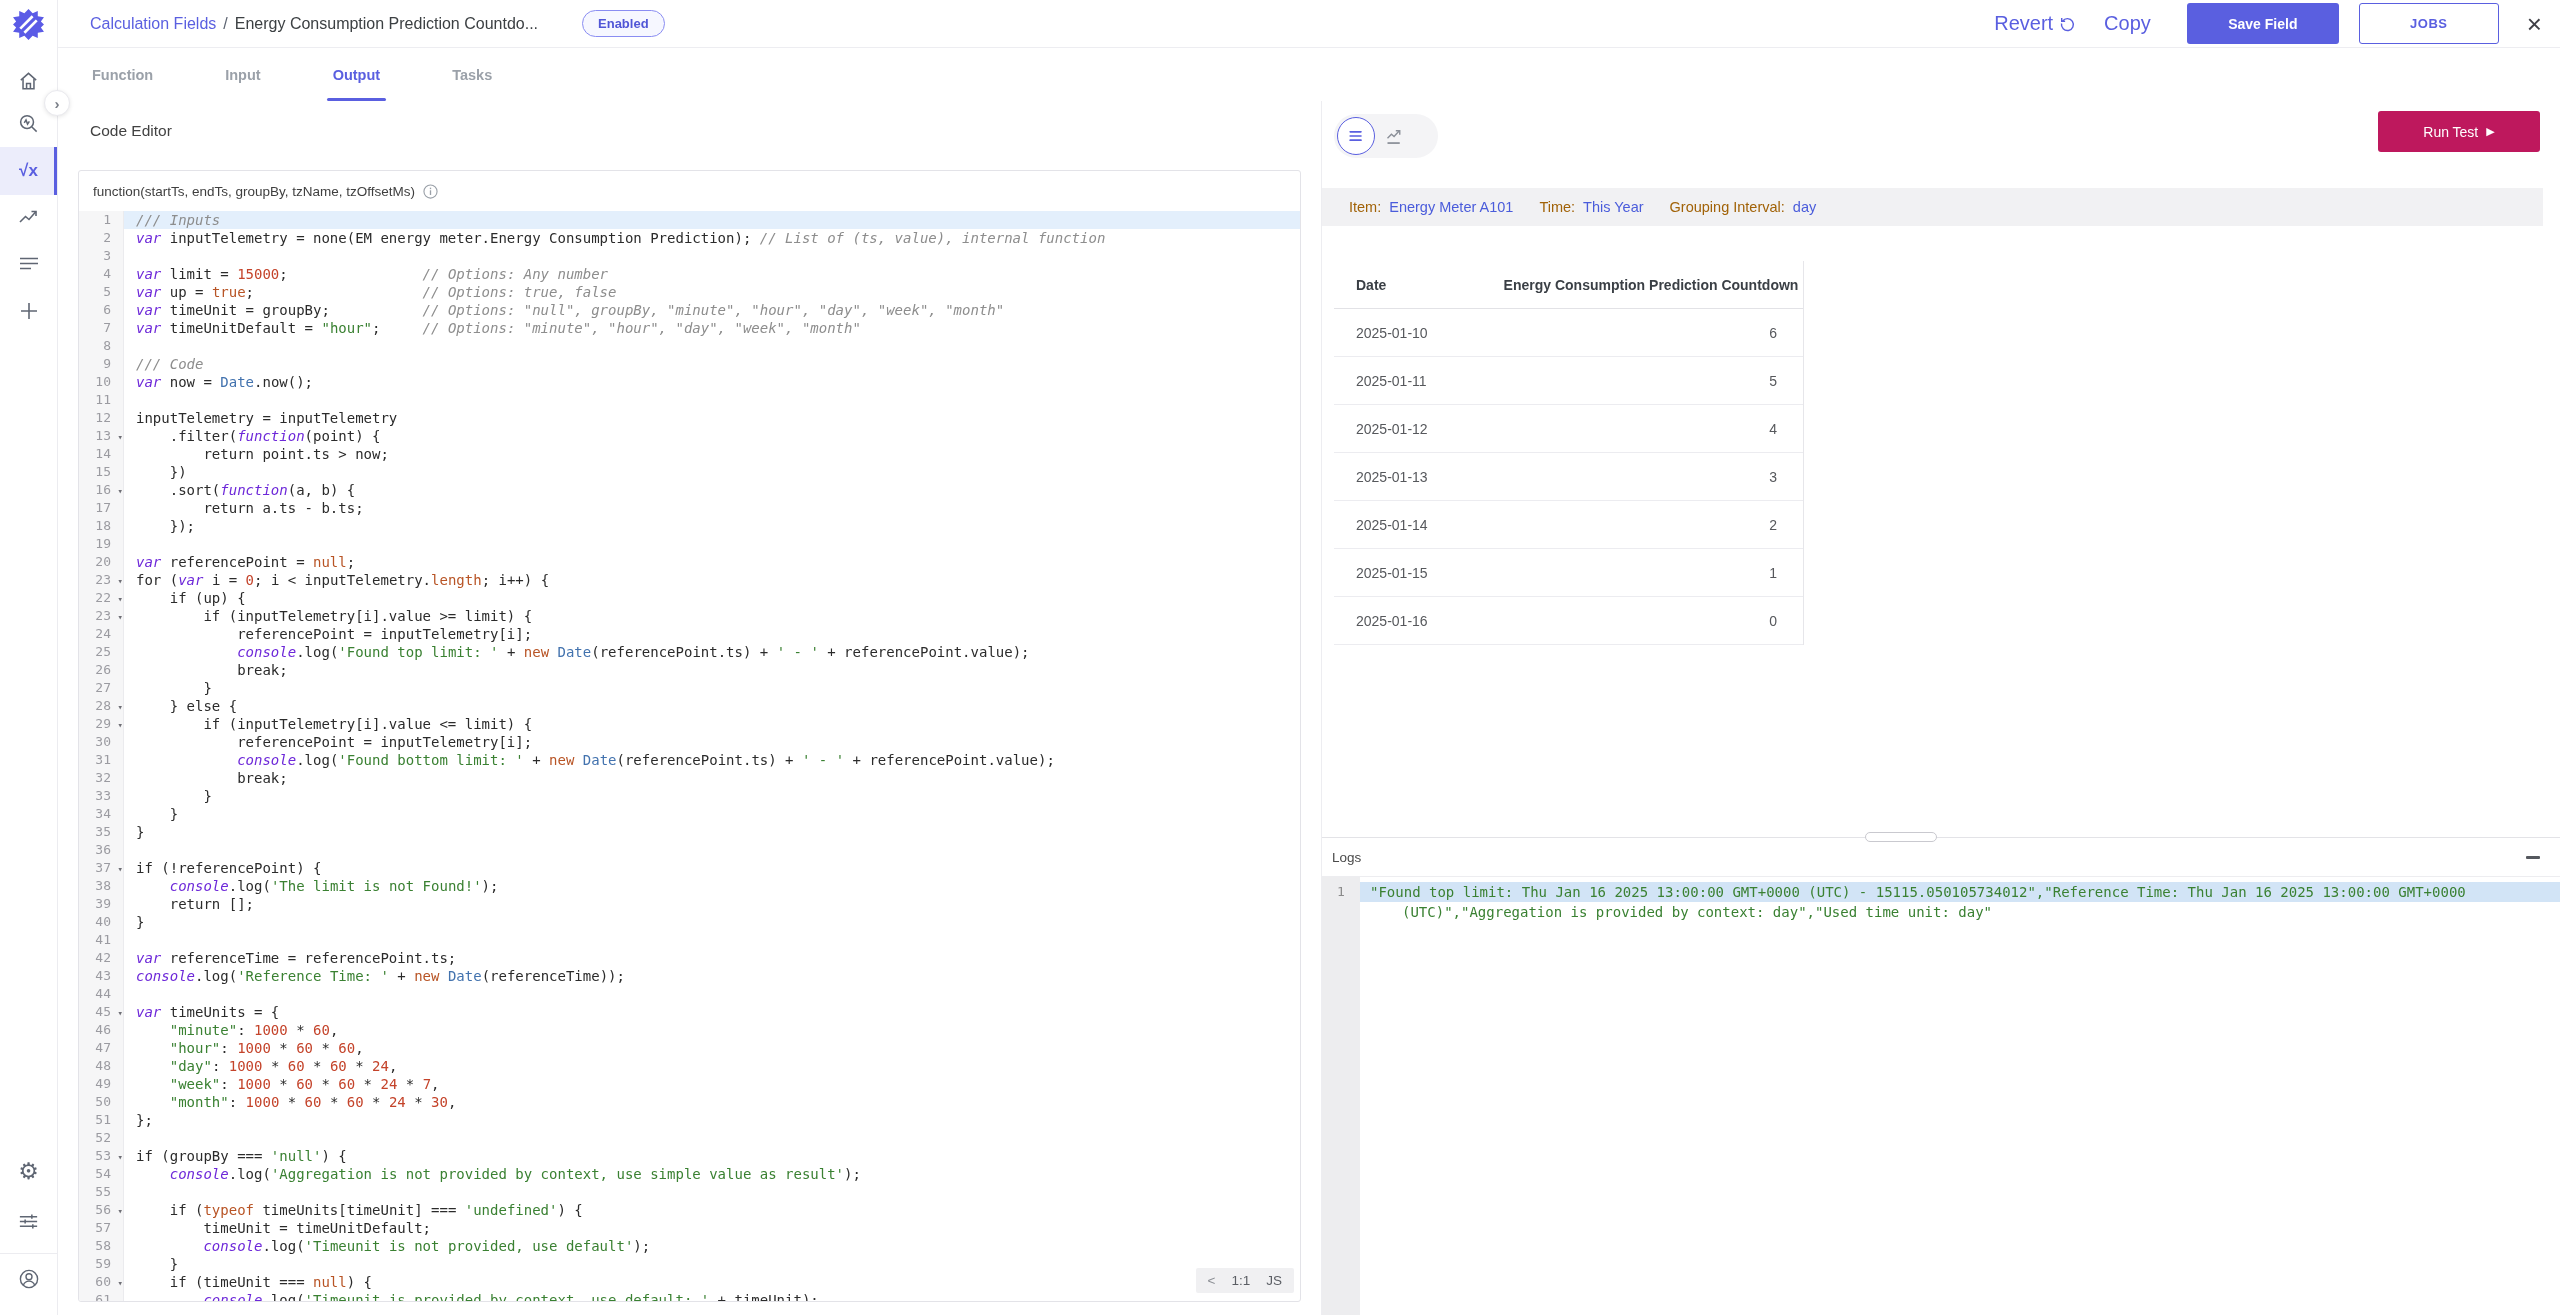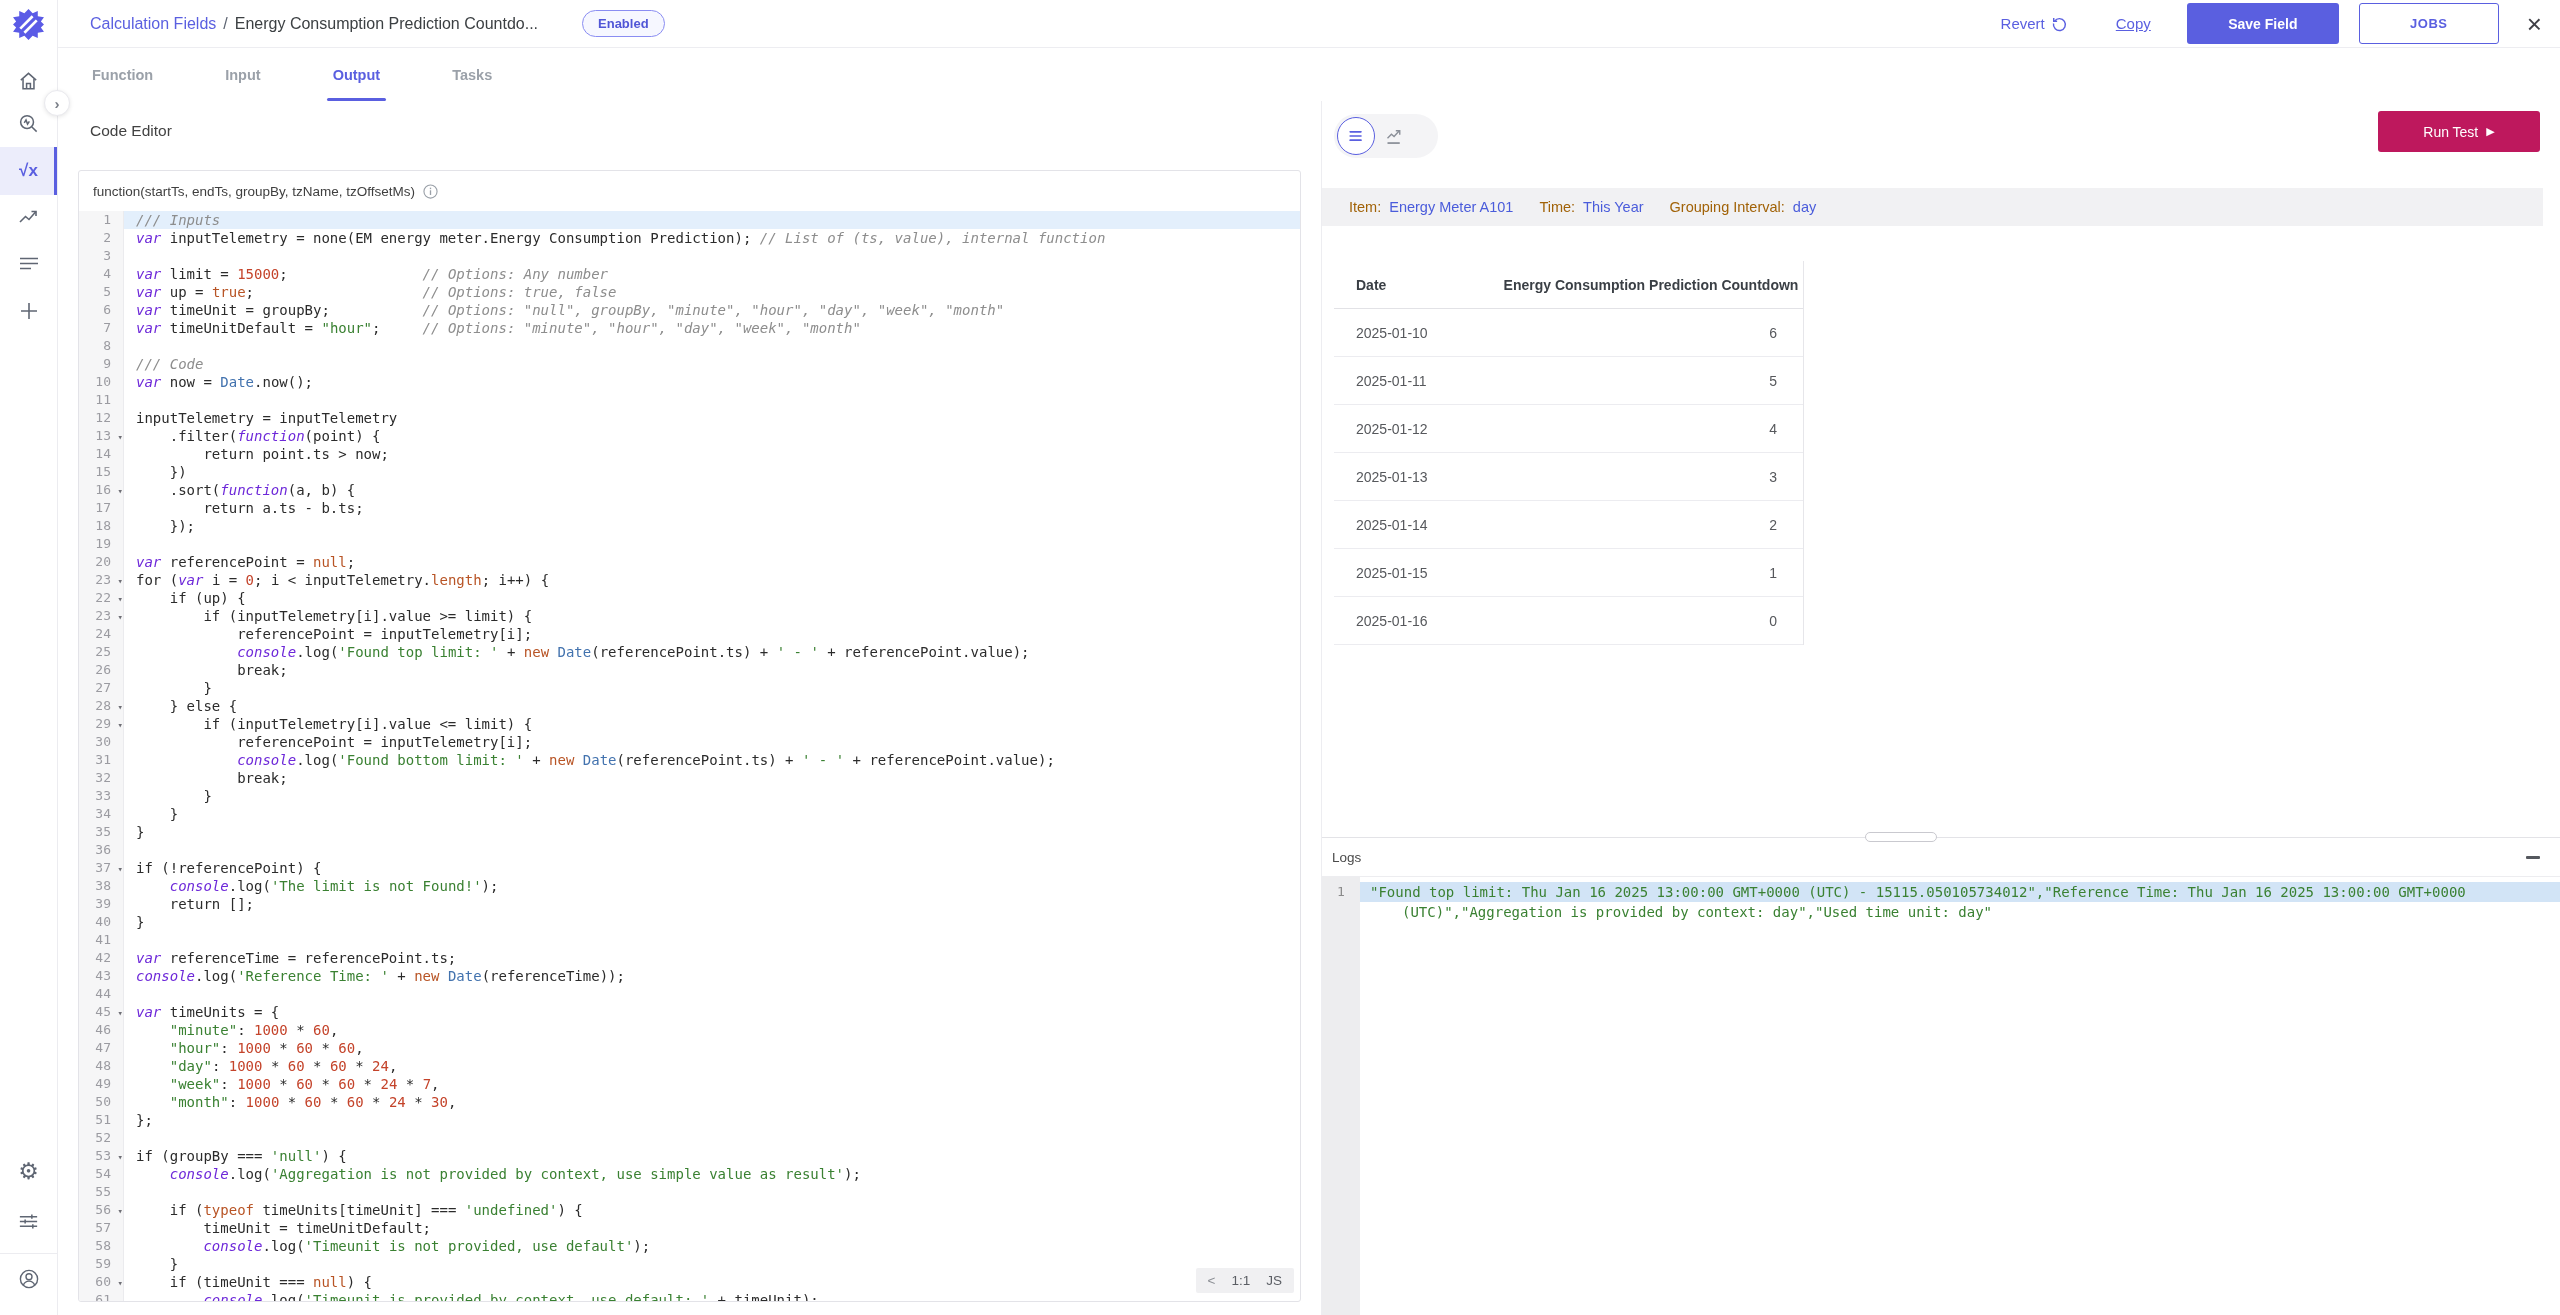--- a/index.html
+++ b/index.html
@@ -16,22 +16,22 @@
   .gear-glyph { font-size:23px; line-height:1; }
 
   
   #topbar { position:absolute; left:58px; top:0; right:0; height:48px; background:#fff; border-bottom:1px solid #ededf1; display:flex; align-items:center; }
   .crumbs { display:flex; align-items:center; padding-left:32px; font-size:16px; }
   .crumb-link { color:#5a5fe0; cursor:pointer; }
   .crumb-sep { color:#5f6673; margin:0 7px; }
   .crumb-title { color:#3c4043; }
   .badge { margin-left:44px; border:1.5px solid #8a8df2; color:#5156d6; background:#f6f7ff; font-size:13px; font-weight:bold; padding:5px 15px; border-radius:15px; }
   .topbar-actions { margin-left:auto; display:flex; align-items:center; padding-right:18px; }
-  .txt-btn { color:#5a5fe0; font-size:15px; display:flex; align-items:center; gap:6px; cursor:pointer; }
-  .txt-btn + .txt-btn { margin-left:48px;text-decoration:underline; }
+  .txt-btn { color:#5a5fe0; font-size:20px; display:flex; align-items:center; gap:6px; cursor:pointer; }
+  .txt-btn + .txt-btn { margin-left:28px; }
   .btn-primary { margin-left:36px; width:152px; height:41px; background:#5a5fe0; color:#fff; font-size:14px; font-weight:bold; border:none; border-radius:3px; cursor:pointer; }
   .btn-outline { margin-left:20px; width:140px; height:41px; background:#fff; color:#5a5fe0; font-size:13px; font-weight:bold; letter-spacing:.5px; border:1.5px solid #5a5fe0; border-radius:3px; cursor:pointer; }
   .close-x { margin-left:28px; font-size:26px; color:#3f3f46; cursor:pointer; line-height:1; }
 
   
   #tabbar { position:absolute; left:58px; top:48px; right:0; height:53px; display:flex; align-items:stretch; padding-left:34px; gap:72px; background:#fff; }
   .tab { position:relative; display:flex; align-items:center; font-size:14.5px; font-weight:bold; color:#9ba1a9; cursor:pointer; }
   .tab.active { color:#5a5fe0; }
   .tab.active::after { content:""; position:absolute; left:-6px; right:-6px; bottom:0; height:3px; background:#5a5fe0; border-radius:2px; }
 

